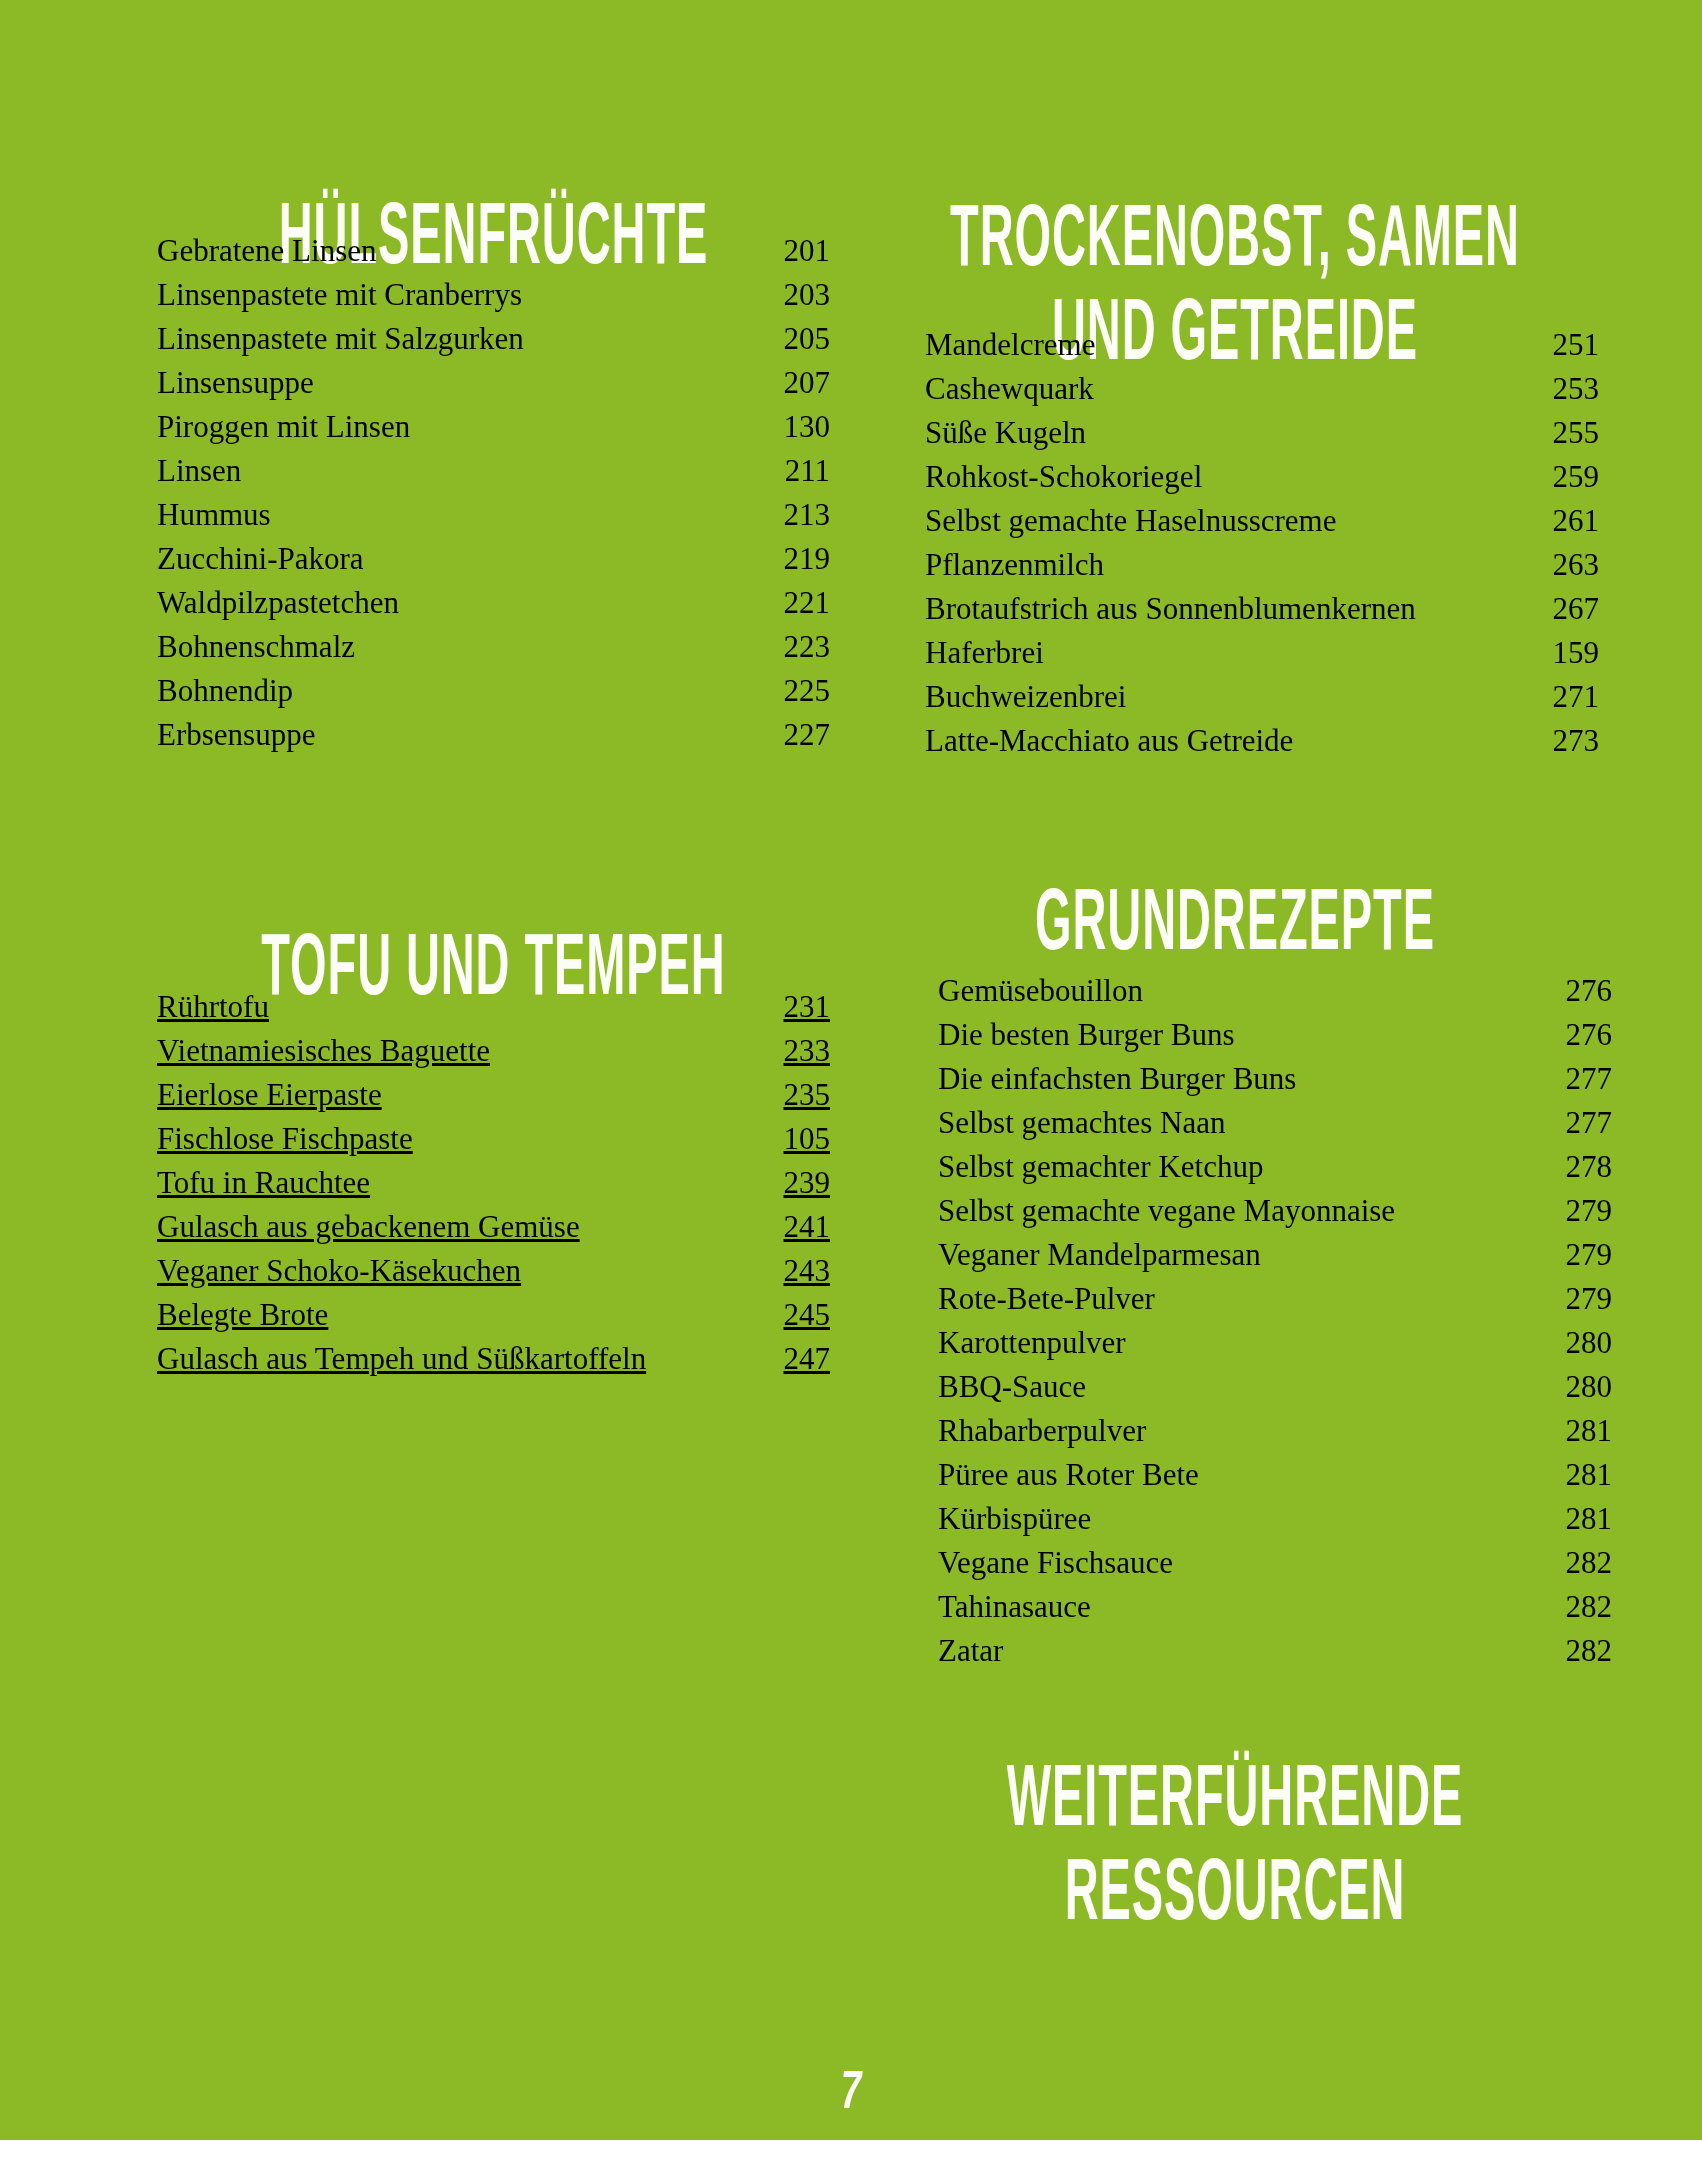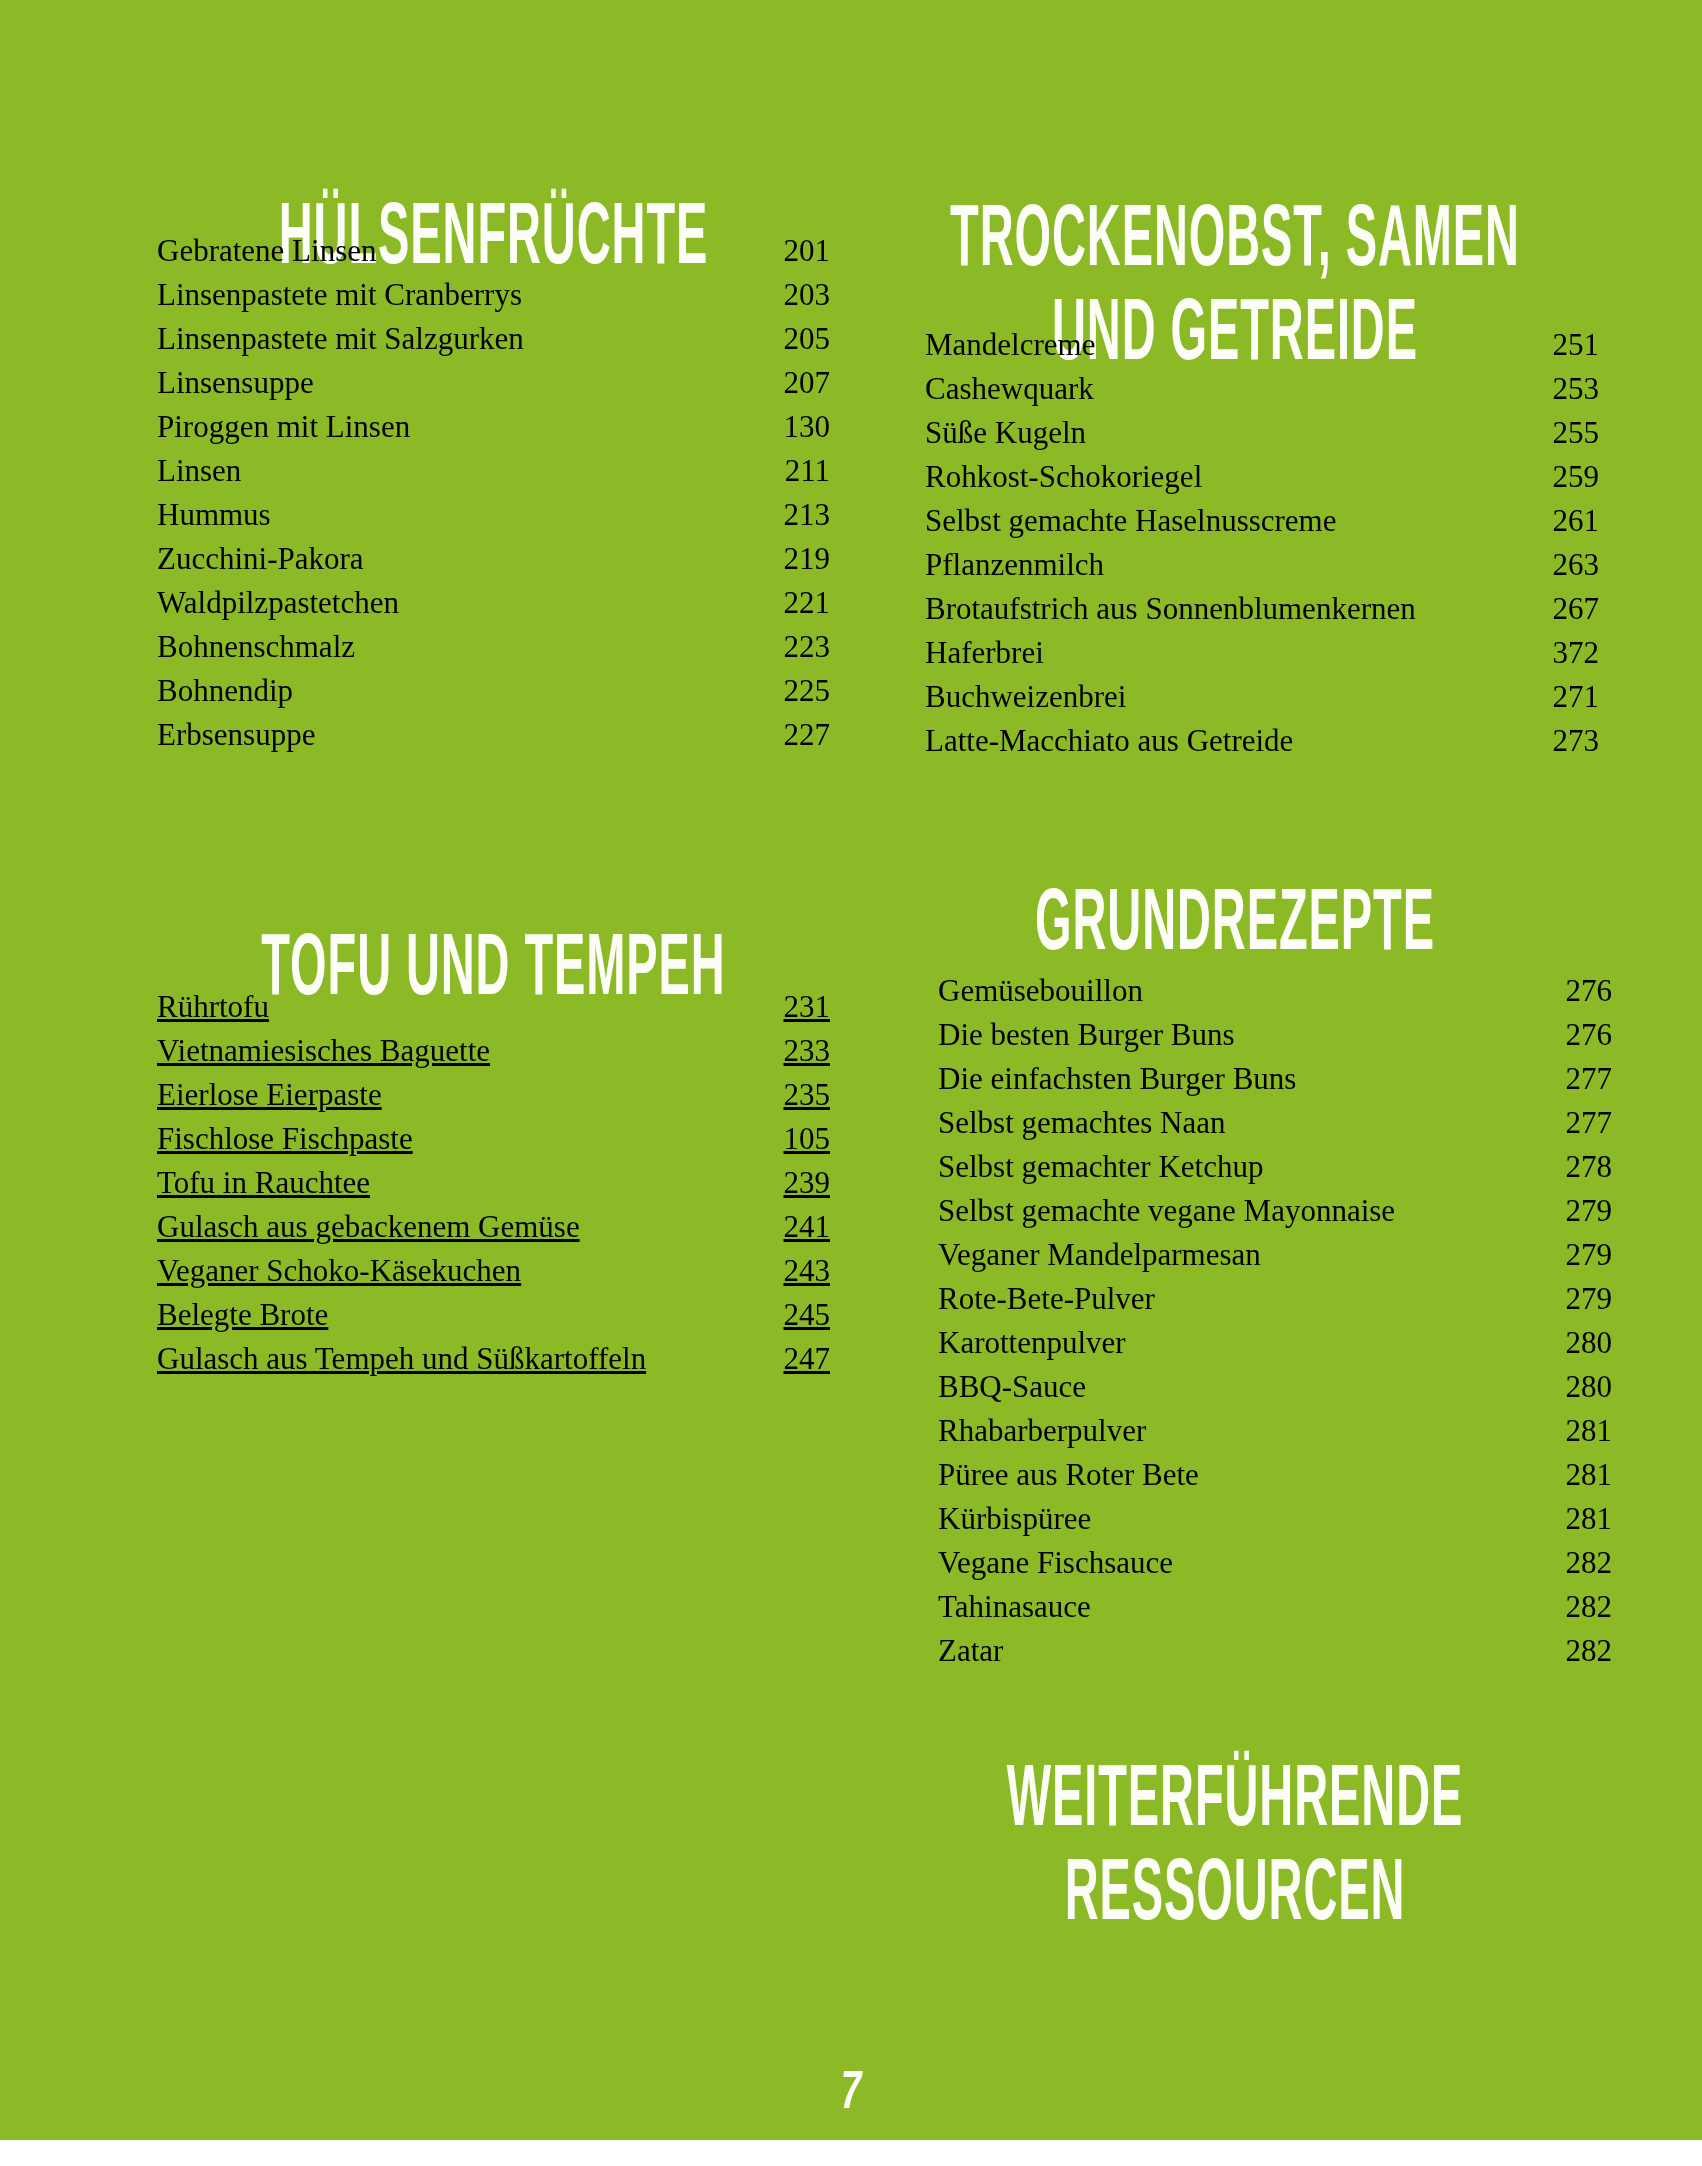--- a/index.html
+++ b/index.html
@@ -199,21 +199,21 @@
         <div class="row">
           <span class="lbl">Pflanzenmilch</span>
           <span class="num">263</span>
         </div>
         <div class="row">
           <span class="lbl">Brotaufstrich aus Sonnenblumenkernen</span>
           <span class="num">267</span>
         </div>
         <div class="row">
           <span class="lbl">Haferbrei</span>
-          <span class="num">372</span>
+          <span class="num">159</span>
         </div>
         <div class="row">
           <span class="lbl">Buchweizenbrei</span>
           <span class="num">271</span>
         </div>
         <div class="row">
           <span class="lbl">Latte-Macchiato aus Getreide</span>
           <span class="num">273</span>
         </div>
       </div>

